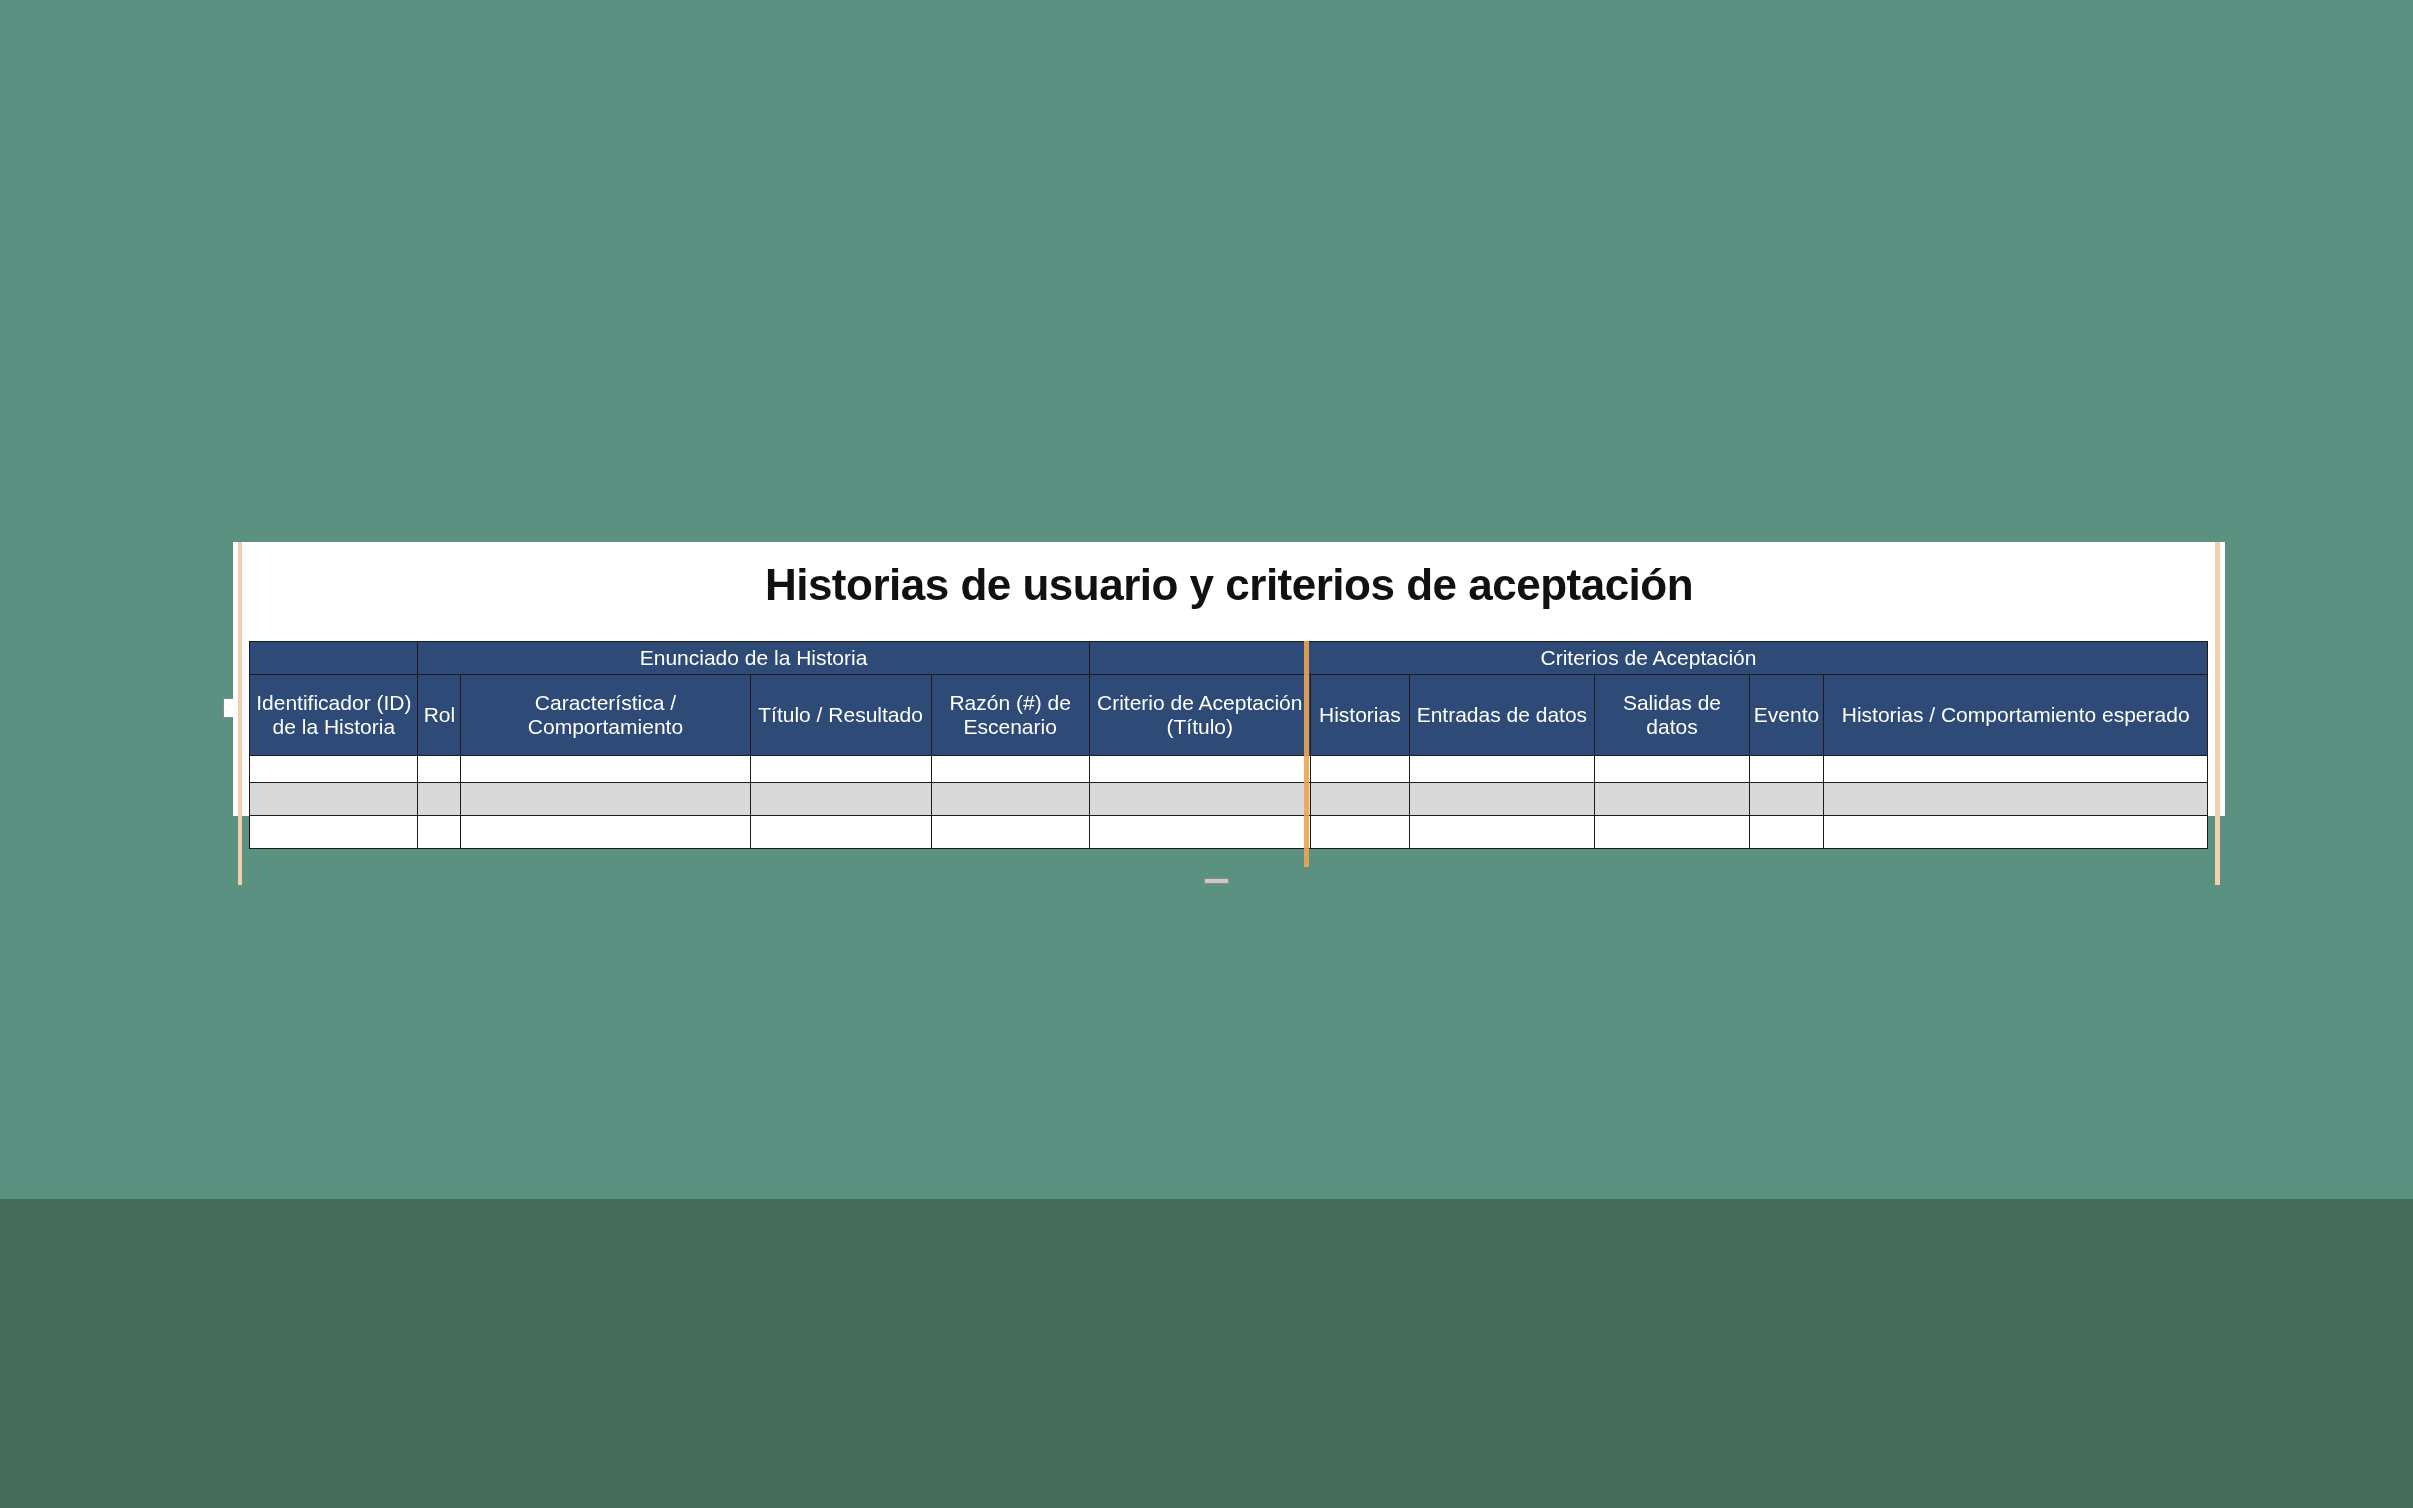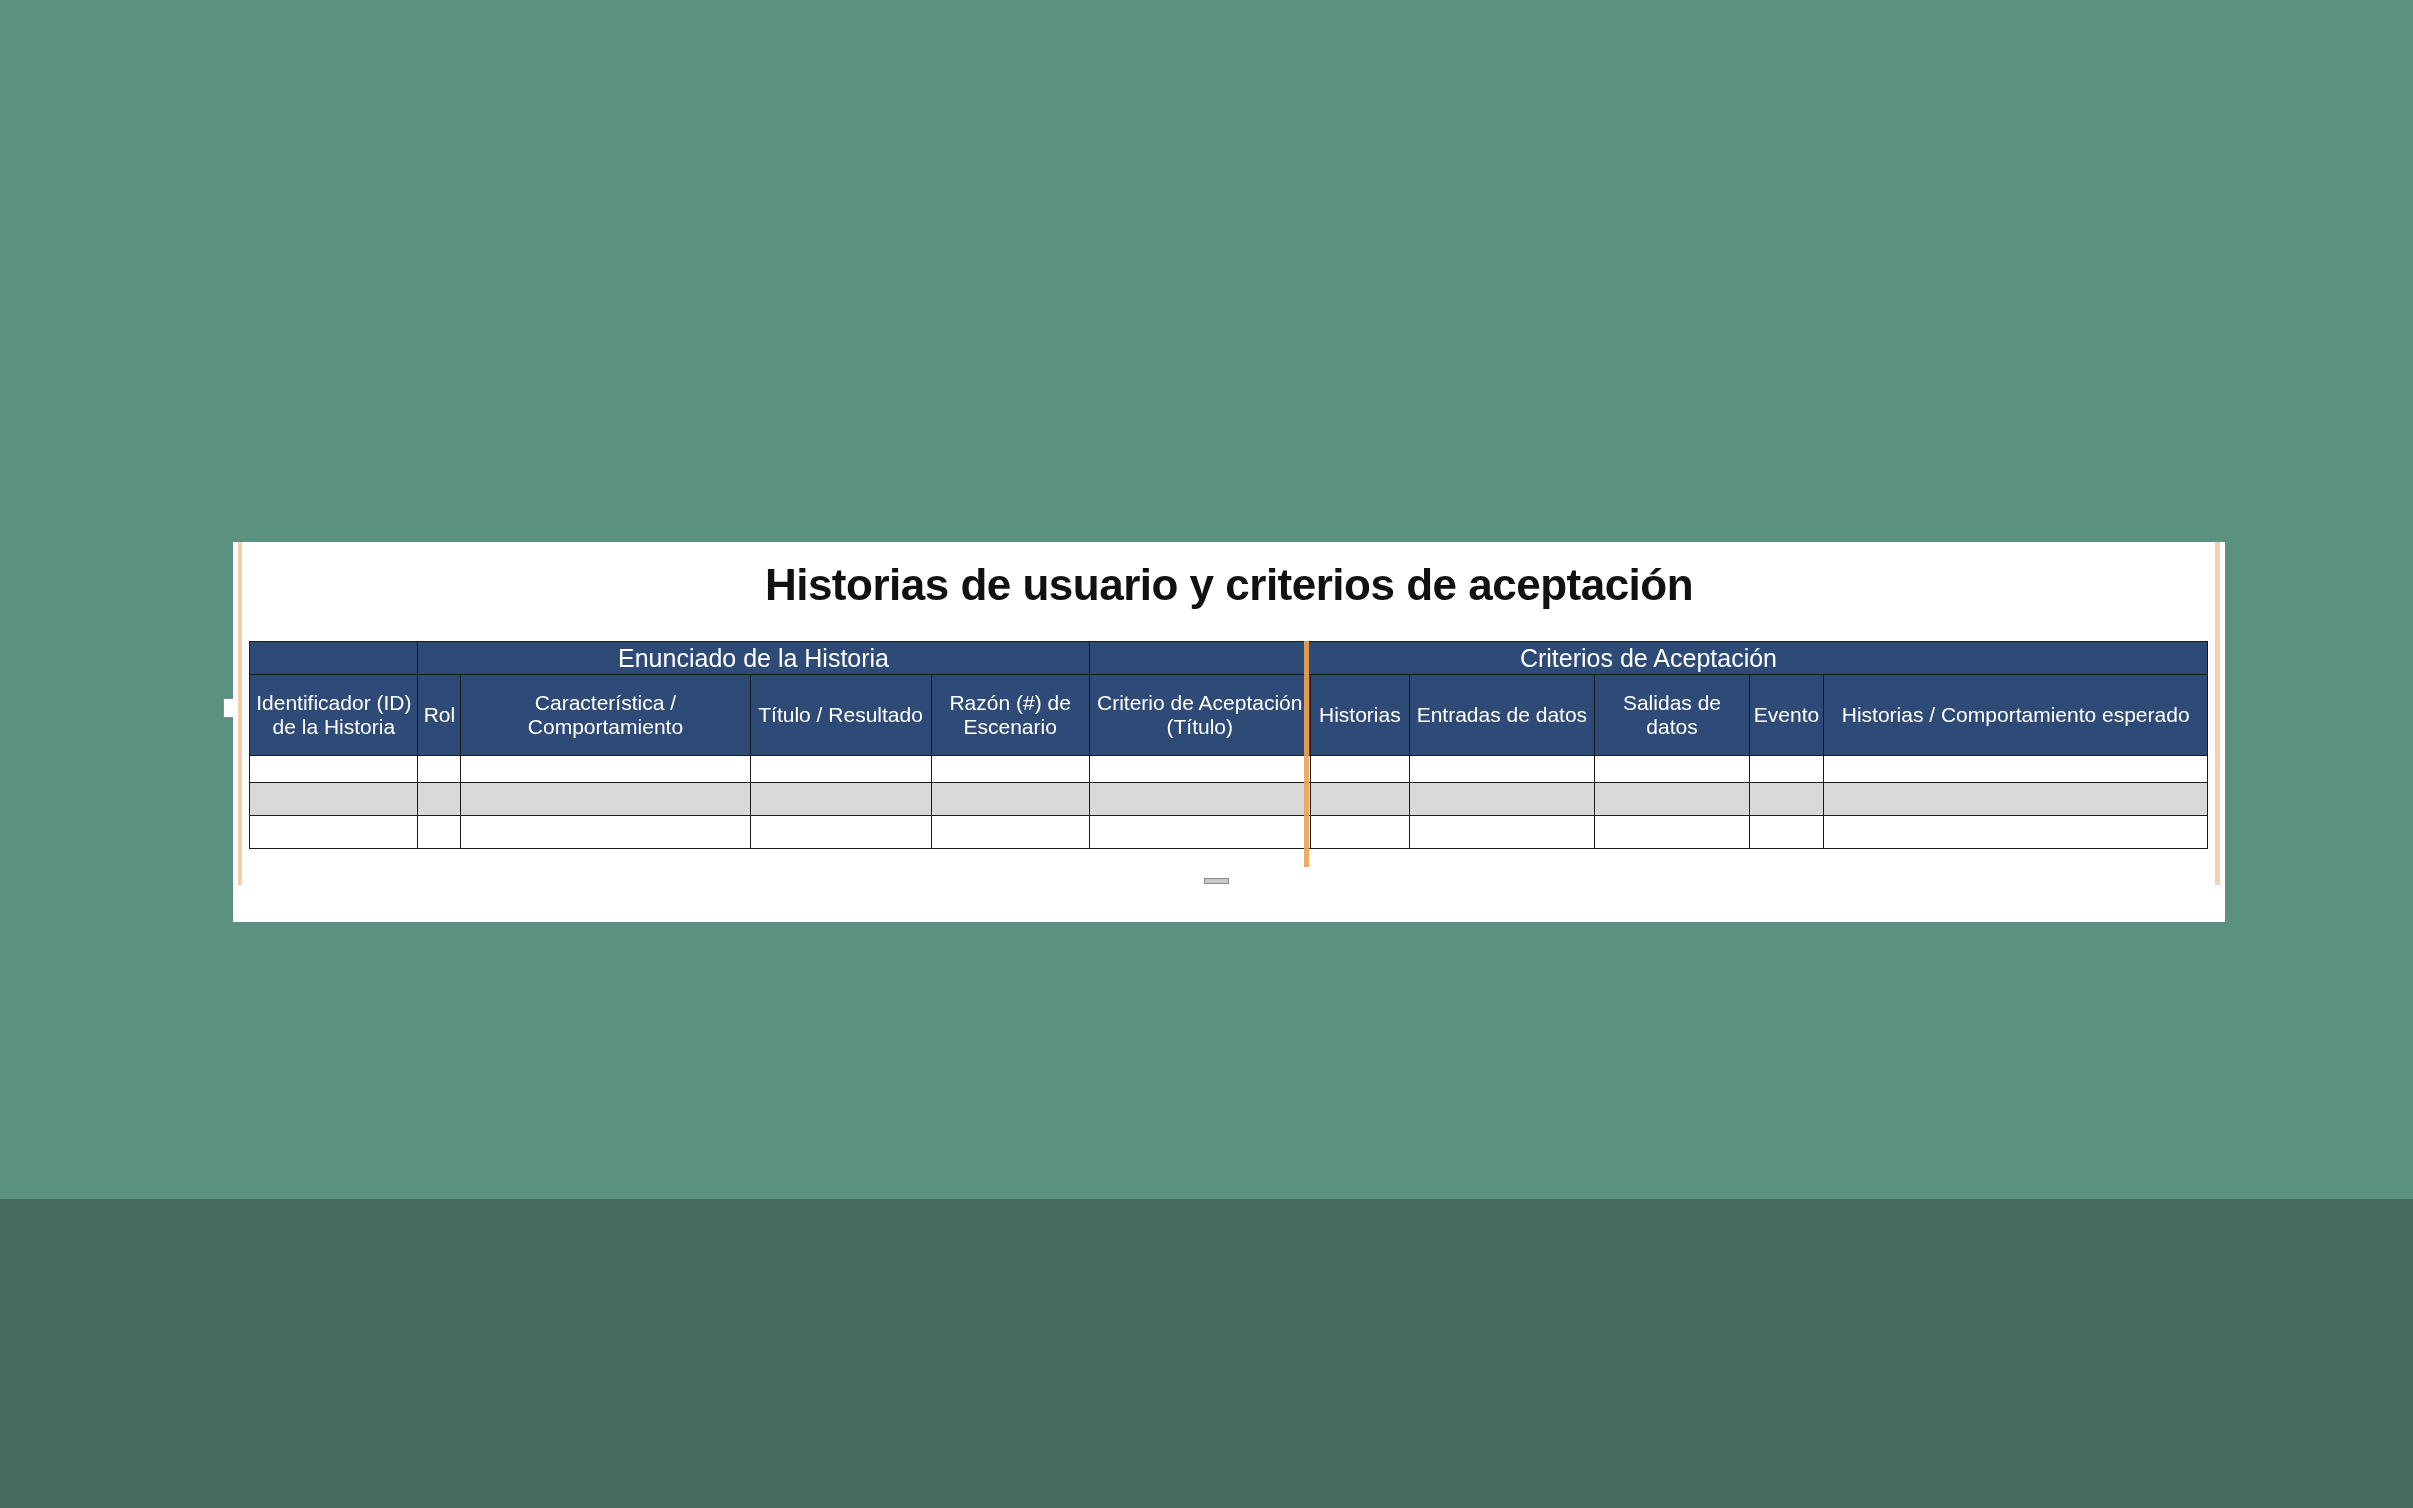--- a/index.html
+++ b/index.html
@@ -36,21 +36,21 @@
     height: 310px;
     background: #466c5e;
   }
 
   
   #sheet-card {
     position: absolute;
     left: 233px;
     top: 542px;
     width: 1992px;
-    height: 380px;
+    height: 274px;
     background: #ffffff;
     box-sizing: border-box;
   }
   
   .pane-line {
     position: absolute;
     top: 0;
     width: 4.5px;
     height: 343px;
     background: #f3cfae;
@@ -111,21 +111,21 @@
     border: 1.8px solid #1b1b1b;
     box-sizing: border-box;
     vertical-align: middle;
     text-align: center;
   }
 
   
   tr.group-row > th {
     background: #2e4a76;
     color: #ffffff;
-    font-size: 25px;
+    font-size: 21px;
     font-weight: normal;
     height: 33px;
     border: 1.8px solid #2e4a76;
     border-bottom-color: #1b1b1b;
   }
   th.group-blank {
     background: #ffffff;
     border: none;
   }
 

